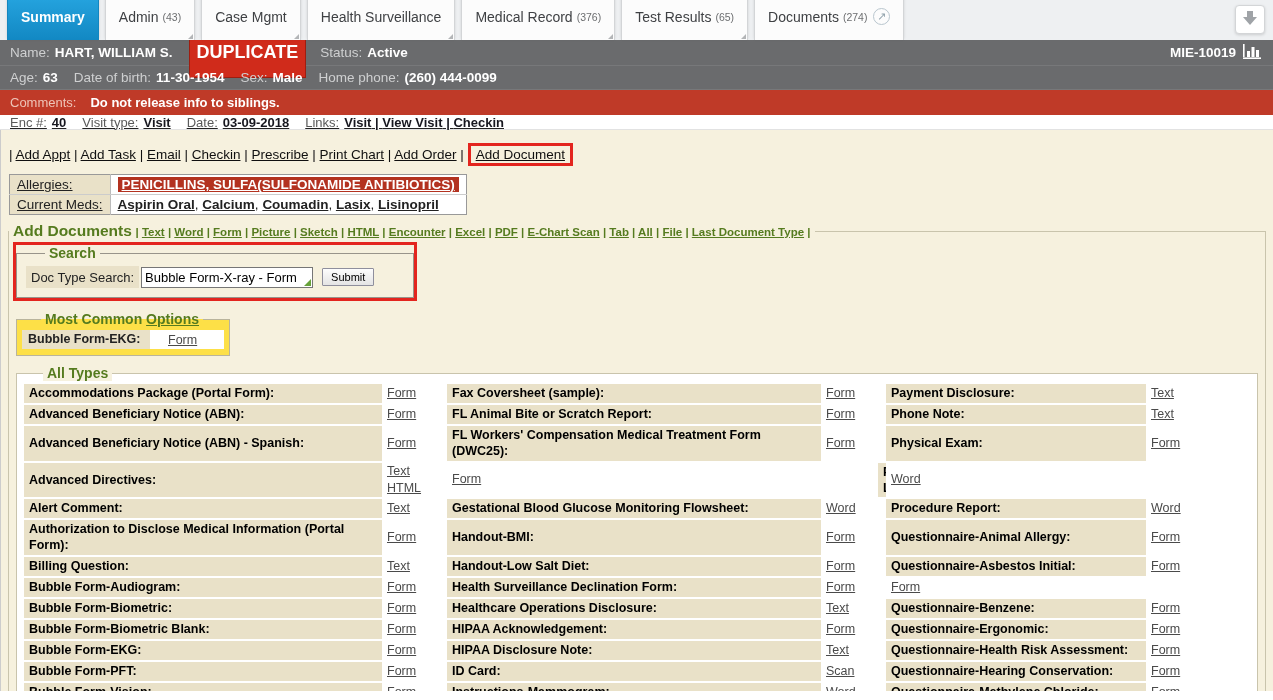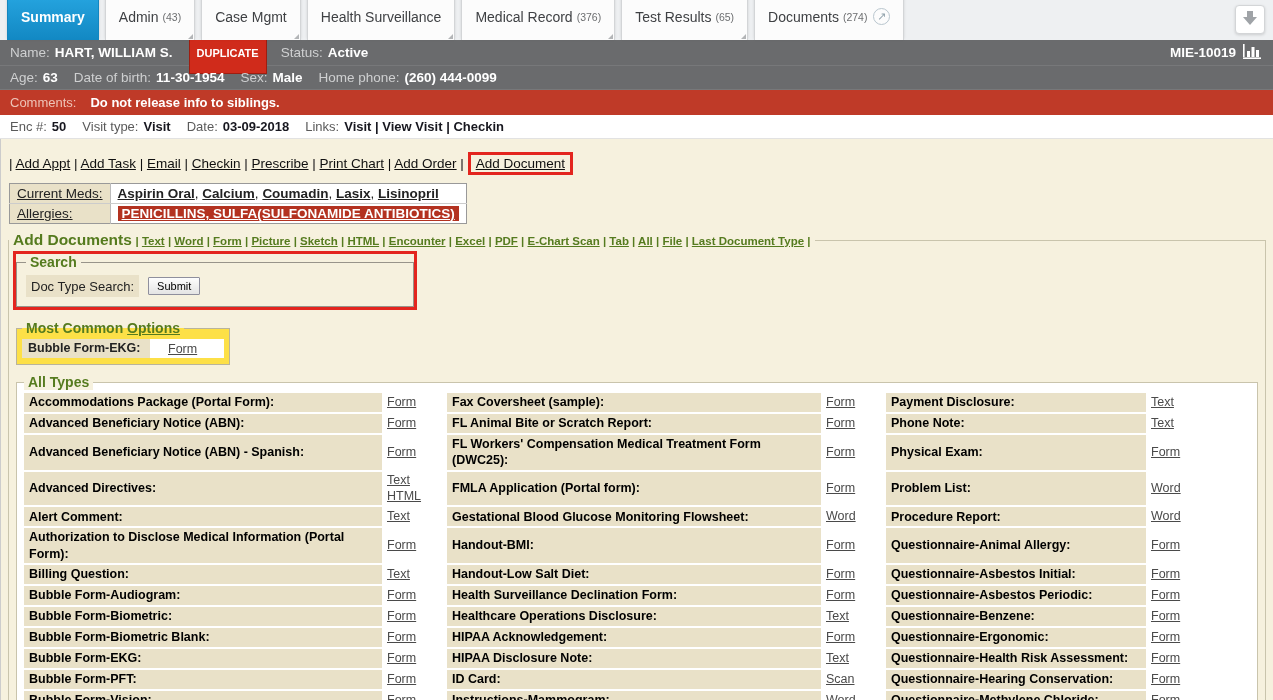--- a/index.html
+++ b/index.html
@@ -31,25 +31,25 @@
             display:flex; align-items:center; justify-content:center; cursor:pointer; }
   
   .bar { display:flex; align-items:center; padding:0 10px; white-space:nowrap; }
   .bar .lab { margin-right:5px; }
   .bar .val { font-weight:bold; margin-right:16px; }
   .bar-gray { background:#6a6b6d; color:#fff; height:26px; font-size:13.5px; border-bottom:1px solid #77787a; }
   .bar-gray .lab { color:#cfd0d1; }
   .bar-gray2 { height:24px; }
   .bar-red { background:#bf3a28; color:#fff; height:25px; font-size:13px; }
   .bar-red .lab { color:#eec4b8; margin-right:14px; }
-  .bar-white { background:#fff; height:24px; font-size:13px; border-bottom:1px solid #e2e2e2; }
+  .bar-white { background:#fff; height:15px; font-size:13px; border-bottom:1px solid #e2e2e2;text-decoration:underline; }
   .bar-white .lab { color:#5a5a5a; }
   .bar-white .val { color:#17171f; }
   .badge { background:#d02b1b; color:#fff; font-weight:bold; padding:14px 7px; margin-right:14px;
-           font-size:11px; border:1px solid #9e1d10; }
+           font-size:18px; border:1px solid #9e1d10; }
   .mie { margin-left:auto; display:flex; align-items:center; gap:7px; font-weight:bold; color:#fff; }
   
   .content { background:#f6f1de; height:561px; border-left:1px solid #ccc; padding:2px 0 12px 0; overflow:hidden; }
   .actions { padding:11px 8px 5px; font-size:13.5px; color:#101010; }
   .actions .alink { text-decoration:underline; cursor:pointer; }
   .redbox { border:3px solid #e3251e; padding:1px 5px; display:inline-block; }
   
   .abox { display:inline-table; border-collapse:collapse; background:#fff; border:1px solid #999;
           margin:3px 0 0 8px; font-size:13.5px; }
   .abox .arow { display:table-row; }
@@ -63,21 +63,21 @@
   
   fieldset { border:1px solid #bdb89f; margin:0; padding:0; }
   legend { padding:0 4px; }
   .gtitle { color:#557b1f; font-weight:bold; }
   .fs-outer { margin:7px 7px 0; padding:0 0 10px; border-color:#c9c4ac; }
   .fs-outer > legend .adtitle { font-size:15.5px; }
   .typelinks { font-size:11.5px; color:#557b1f; font-weight:bold; }
   .typelinks .tl { text-decoration:underline; cursor:pointer; }
   .redbox2 { border:3px solid #e3251e; display:inline-block; margin:2px 4px 8px; }
   .fs-search { border:1px solid #98948a; padding:2px 9px 9px; width:398px; background:#f6f1de; }
-  .fs-search legend, .fs-mc legend, .fs-at legend { font-size:14px; }
+  .fs-search legend, .fs-mc legend, .fs-at legend { font-size:14px;margin-left:19px; }
   .srow { display:flex; align-items:center; margin-top:3px; }
   .slabel { background:#e9e1c8; padding:3px 5px; font-size:13px; height:22px; display:flex; align-items:center; }
   .sinput-wrap { position:relative; margin-left:2px; }
   .sinput { width:172px; height:21px; border:1px solid #767676; font-size:13px;
             font-family:"Liberation Sans", sans-serif; padding:0 3px; background:#fff; }
   .resize-tri { position:absolute; right:2px; bottom:2px; width:0; height:0;
                 border-left:7px solid transparent; border-bottom:7px solid #67a23a; }
   .sbtn { margin-left:9px; font-size:11px; font-family:"Liberation Sans", sans-serif;
           padding:2px 8px; border:1px solid #8f8f9d; border-radius:1px;
           background:linear-gradient(#fdfdfd,#e4e4e4); cursor:pointer; }
@@ -174,55 +174,59 @@
   <span class="val">(260) 444-0099</span>
 </div>
 
 <div class="bar bar-red">
   <span class="lab">Comments:</span>
   <span class="val">Do not release info to siblings.</span>
 </div>
 
 <div class="bar bar-white">
   <span class="lab">Enc #:</span>
-  <span class="val">50</span>
+  <span class="val">40</span>
   <span class="lab">Visit type:</span>
   <span class="val">Visit</span>
   <span class="lab">Date:</span>
   <span class="val">03-09-2018</span>
   <span class="lab">Links:</span>
   <span class="val"><span>Visit</span> | <span>View Visit</span> | <span>Checkin</span></span>
 </div>
 
 <div class="content">
 
   <div class="actions">| <span class="alink">Add Appt</span> | <span class="alink">Add Task</span> | <span class="alink">Email</span> | <span class="alink">Checkin</span> | <span class="alink">Prescribe</span> | <span class="alink">Print Chart</span> | <span class="alink">Add Order</span> | <span class="redbox"><span class="alink">Add Document</span></span></div>
 
   <div class="abox">
     <div class="arow">
+      <span class="acell alabel">Allergies:</span>
+      <span class="acell"><span class="allergy-val">PENICILLINS, SULFA(SULFONAMIDE ANTIBIOTICS)</span></span>
+    </div>
+    <div class="arow">
       <span class="acell alabel">Current Meds:</span>
       <span class="acell"><span class="med">Aspirin Oral</span>, <span class="med">Calcium</span>, <span class="med">Coumadin</span>, <span class="med">Lasix</span>, <span class="med">Lisinopril</span></span>
-    </div>
-    <div class="arow">
-      <span class="acell alabel">Allergies:</span>
-      <span class="acell"><span class="allergy-val">PENICILLINS, SULFA(SULFONAMIDE ANTIBIOTICS)</span></span>
     </div>
   </div>
 
   <fieldset class="fs-outer">
     <legend>
       <span class="gtitle adtitle">Add Documents</span>
       <span class="typelinks">| <span class="tl">Text</span> | <span class="tl">Word</span> | <span class="tl">Form</span> | <span class="tl">Picture</span> | <span class="tl">Sketch</span> | <span class="tl">HTML</span> | <span class="tl">Encounter</span> | <span class="tl">Excel</span> | <span class="tl">PDF</span> | <span class="tl">E-Chart Scan</span> | <span class="tl">Tab</span> | <span class="tl">All</span> | <span class="tl">File</span> | <span class="tl">Last Document Type</span> |</span>
     </legend>
 
     <div class="redbox2">
       <fieldset class="fs-search">
         <legend class="gtitle">Search</legend>
         <div class="srow">
           <span class="slabel">Doc Type Search:</span>
+          <span class="sinput-wrap">
+            <input class="sinput" value="Bubble Form-X-ray - Form" style="">
+            <span class="resize-tri"></span>
+          </span>
           <button class="sbtn">Submit</button>
         </div>
       </fieldset>
     </div>
 
     <fieldset class="fs-mc">
       <legend>
         <span class="gtitle">Most Common </span><span class="gtitle" style="text-decoration:underline;cursor:pointer">Options</span>
       </legend>
       <div class="mc-row">
@@ -285,21 +289,20 @@
             </div>
             <div class="sp"></div>
           </div>
           <div class="atrow">
             <div class="c-lbl">Advanced Directives:</div>
             <div class="c-lnk">
               <span class="tlink">Text</span>
               <span class="tlink">HTML</span>
             </div>
             <div class="sp"></div>
-            <div class="c-lbl">FMLA Application (Portal form):</div>
             <div class="c-lnk">
               <span class="tlink">Form</span>
             </div>
             <div class="sp"></div>
             <div class="c-lbl">Problem List:</div>
             <div class="c-lnk">
               <span class="tlink">Word</span>
             </div>
             <div class="sp"></div>
           </div>
@@ -358,21 +361,20 @@
             <div class="c-lbl">Bubble Form-Audiogram:</div>
             <div class="c-lnk">
               <span class="tlink">Form</span>
             </div>
             <div class="sp"></div>
             <div class="c-lbl">Health Surveillance Declination Form:</div>
             <div class="c-lnk">
               <span class="tlink">Form</span>
             </div>
             <div class="sp"></div>
-            <div class="c-lbl">Questionnaire-Asbestos Periodic:</div>
             <div class="c-lnk">
               <span class="tlink">Form</span>
             </div>
             <div class="sp"></div>
           </div>
           <div class="atrow">
             <div class="c-lbl">Bubble Form-Biometric:</div>
             <div class="c-lnk">
               <span class="tlink">Form</span>
             </div>

